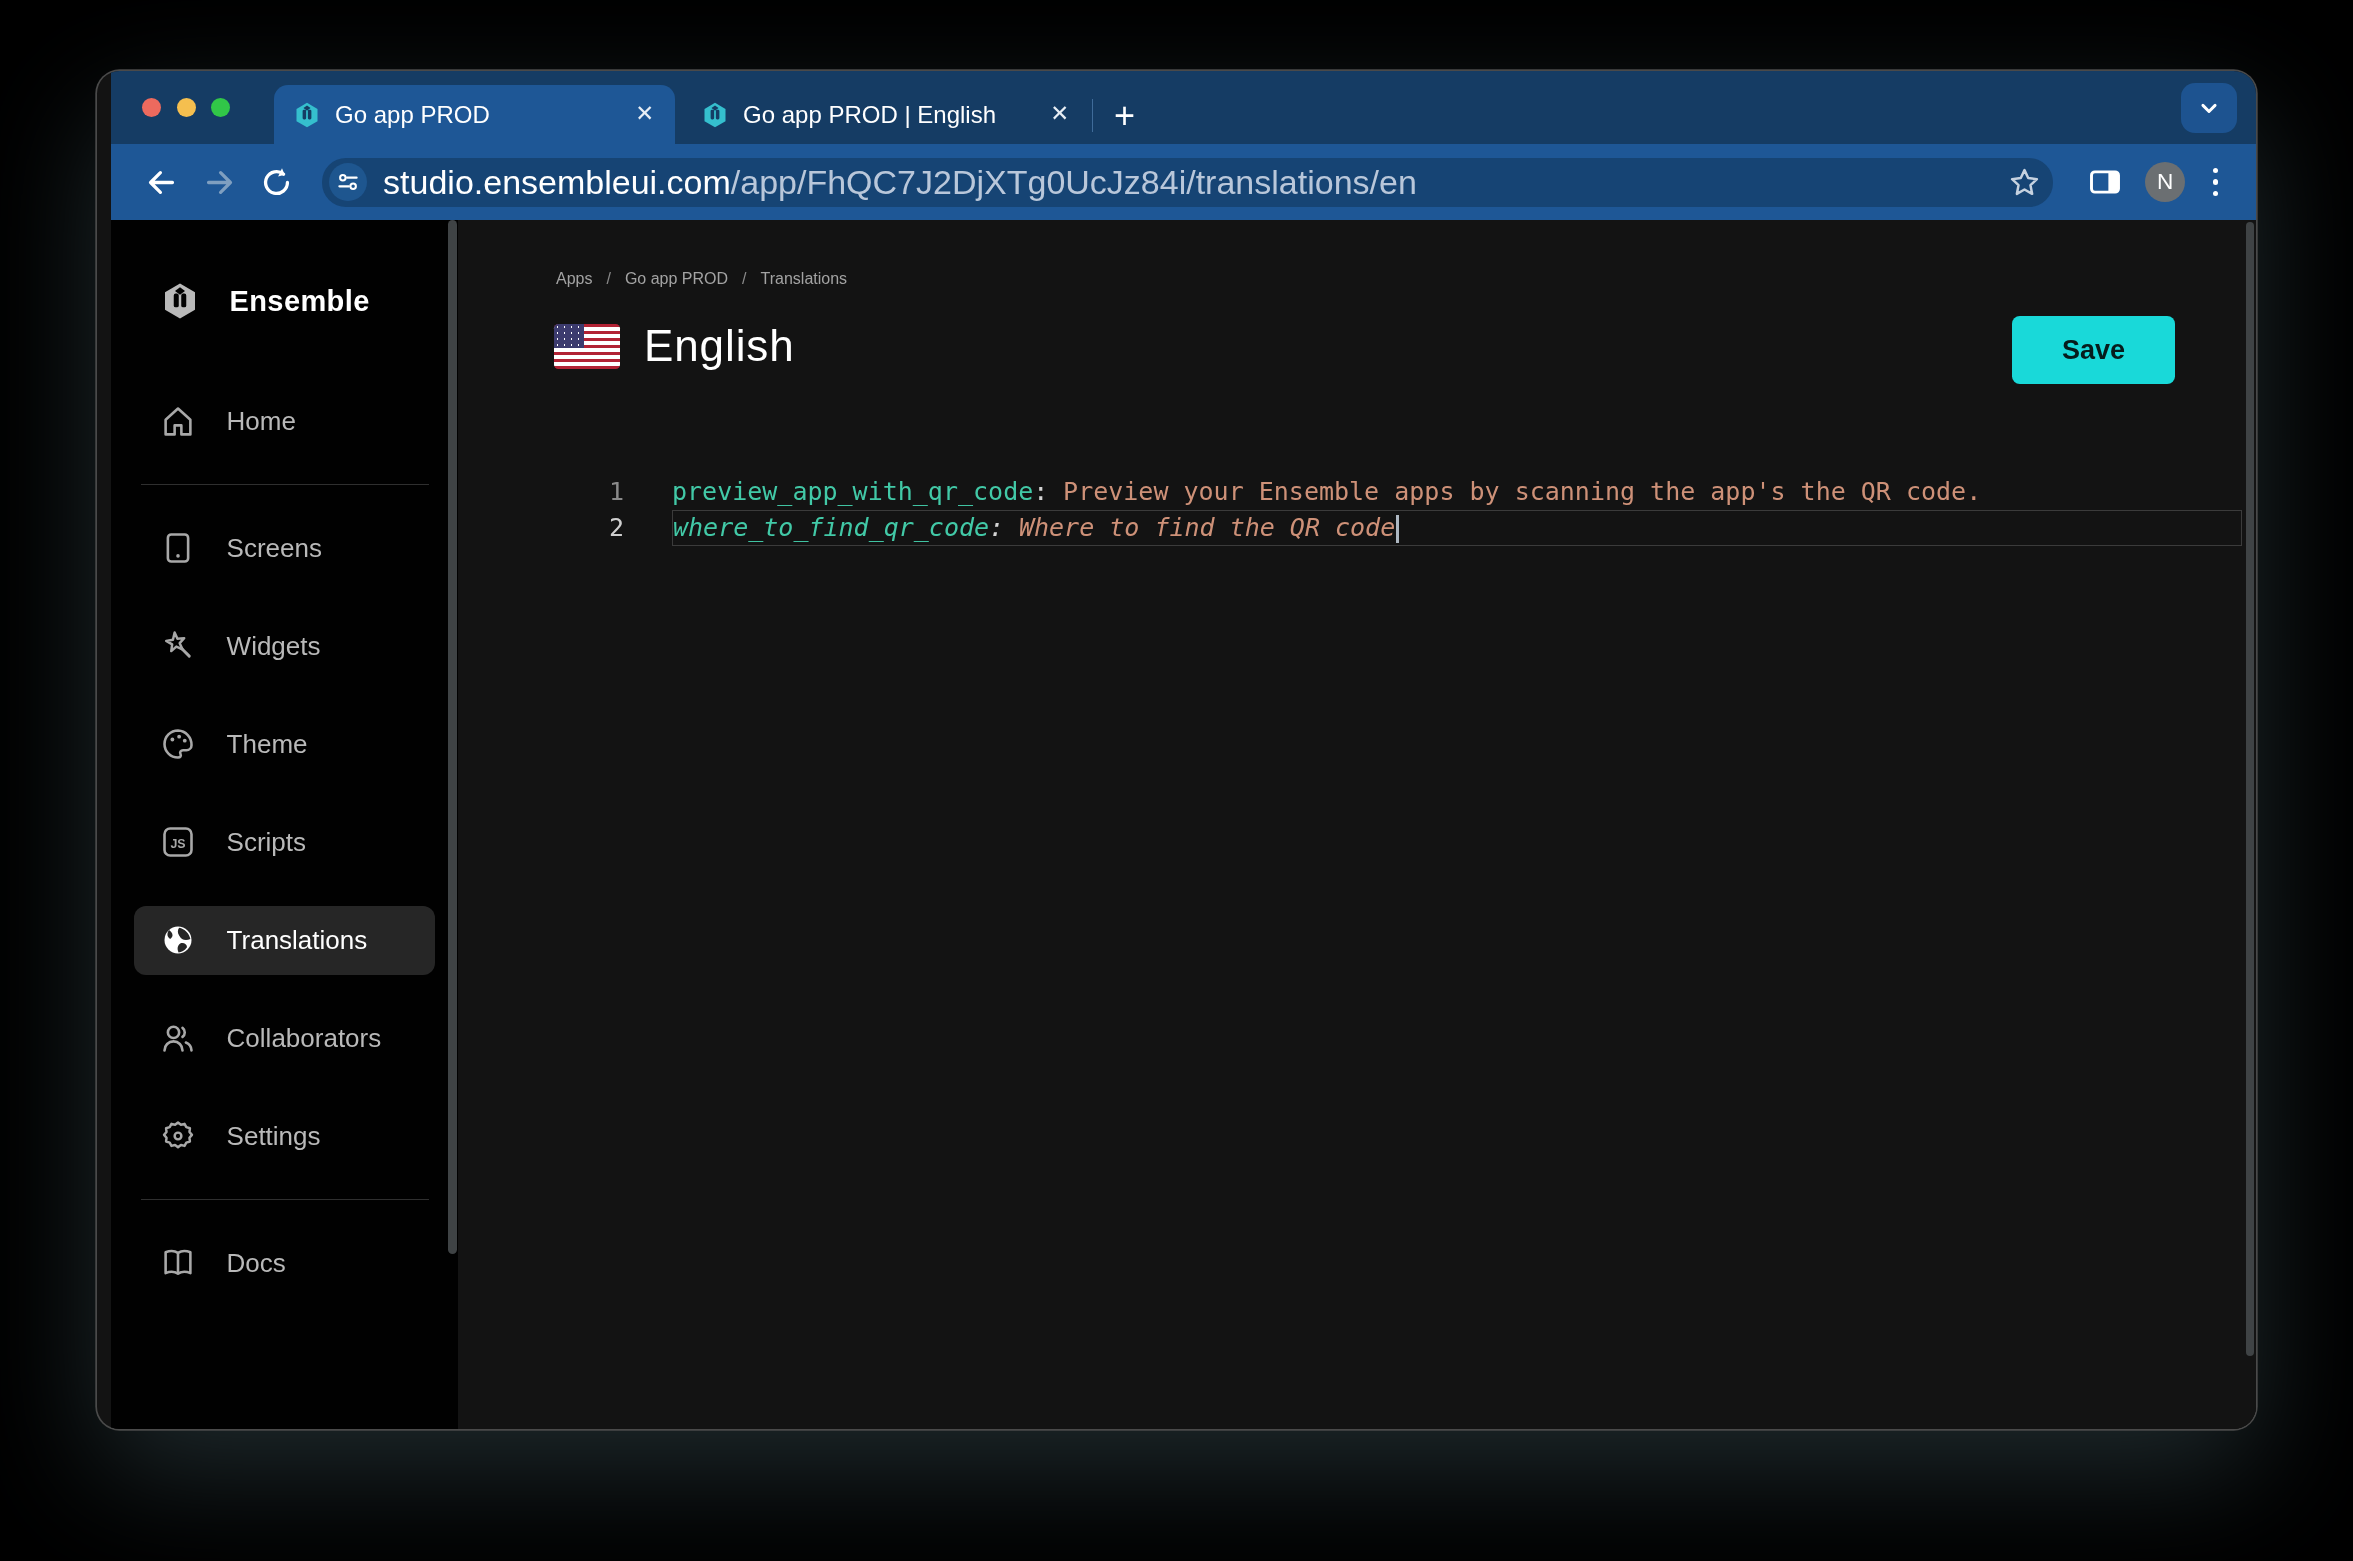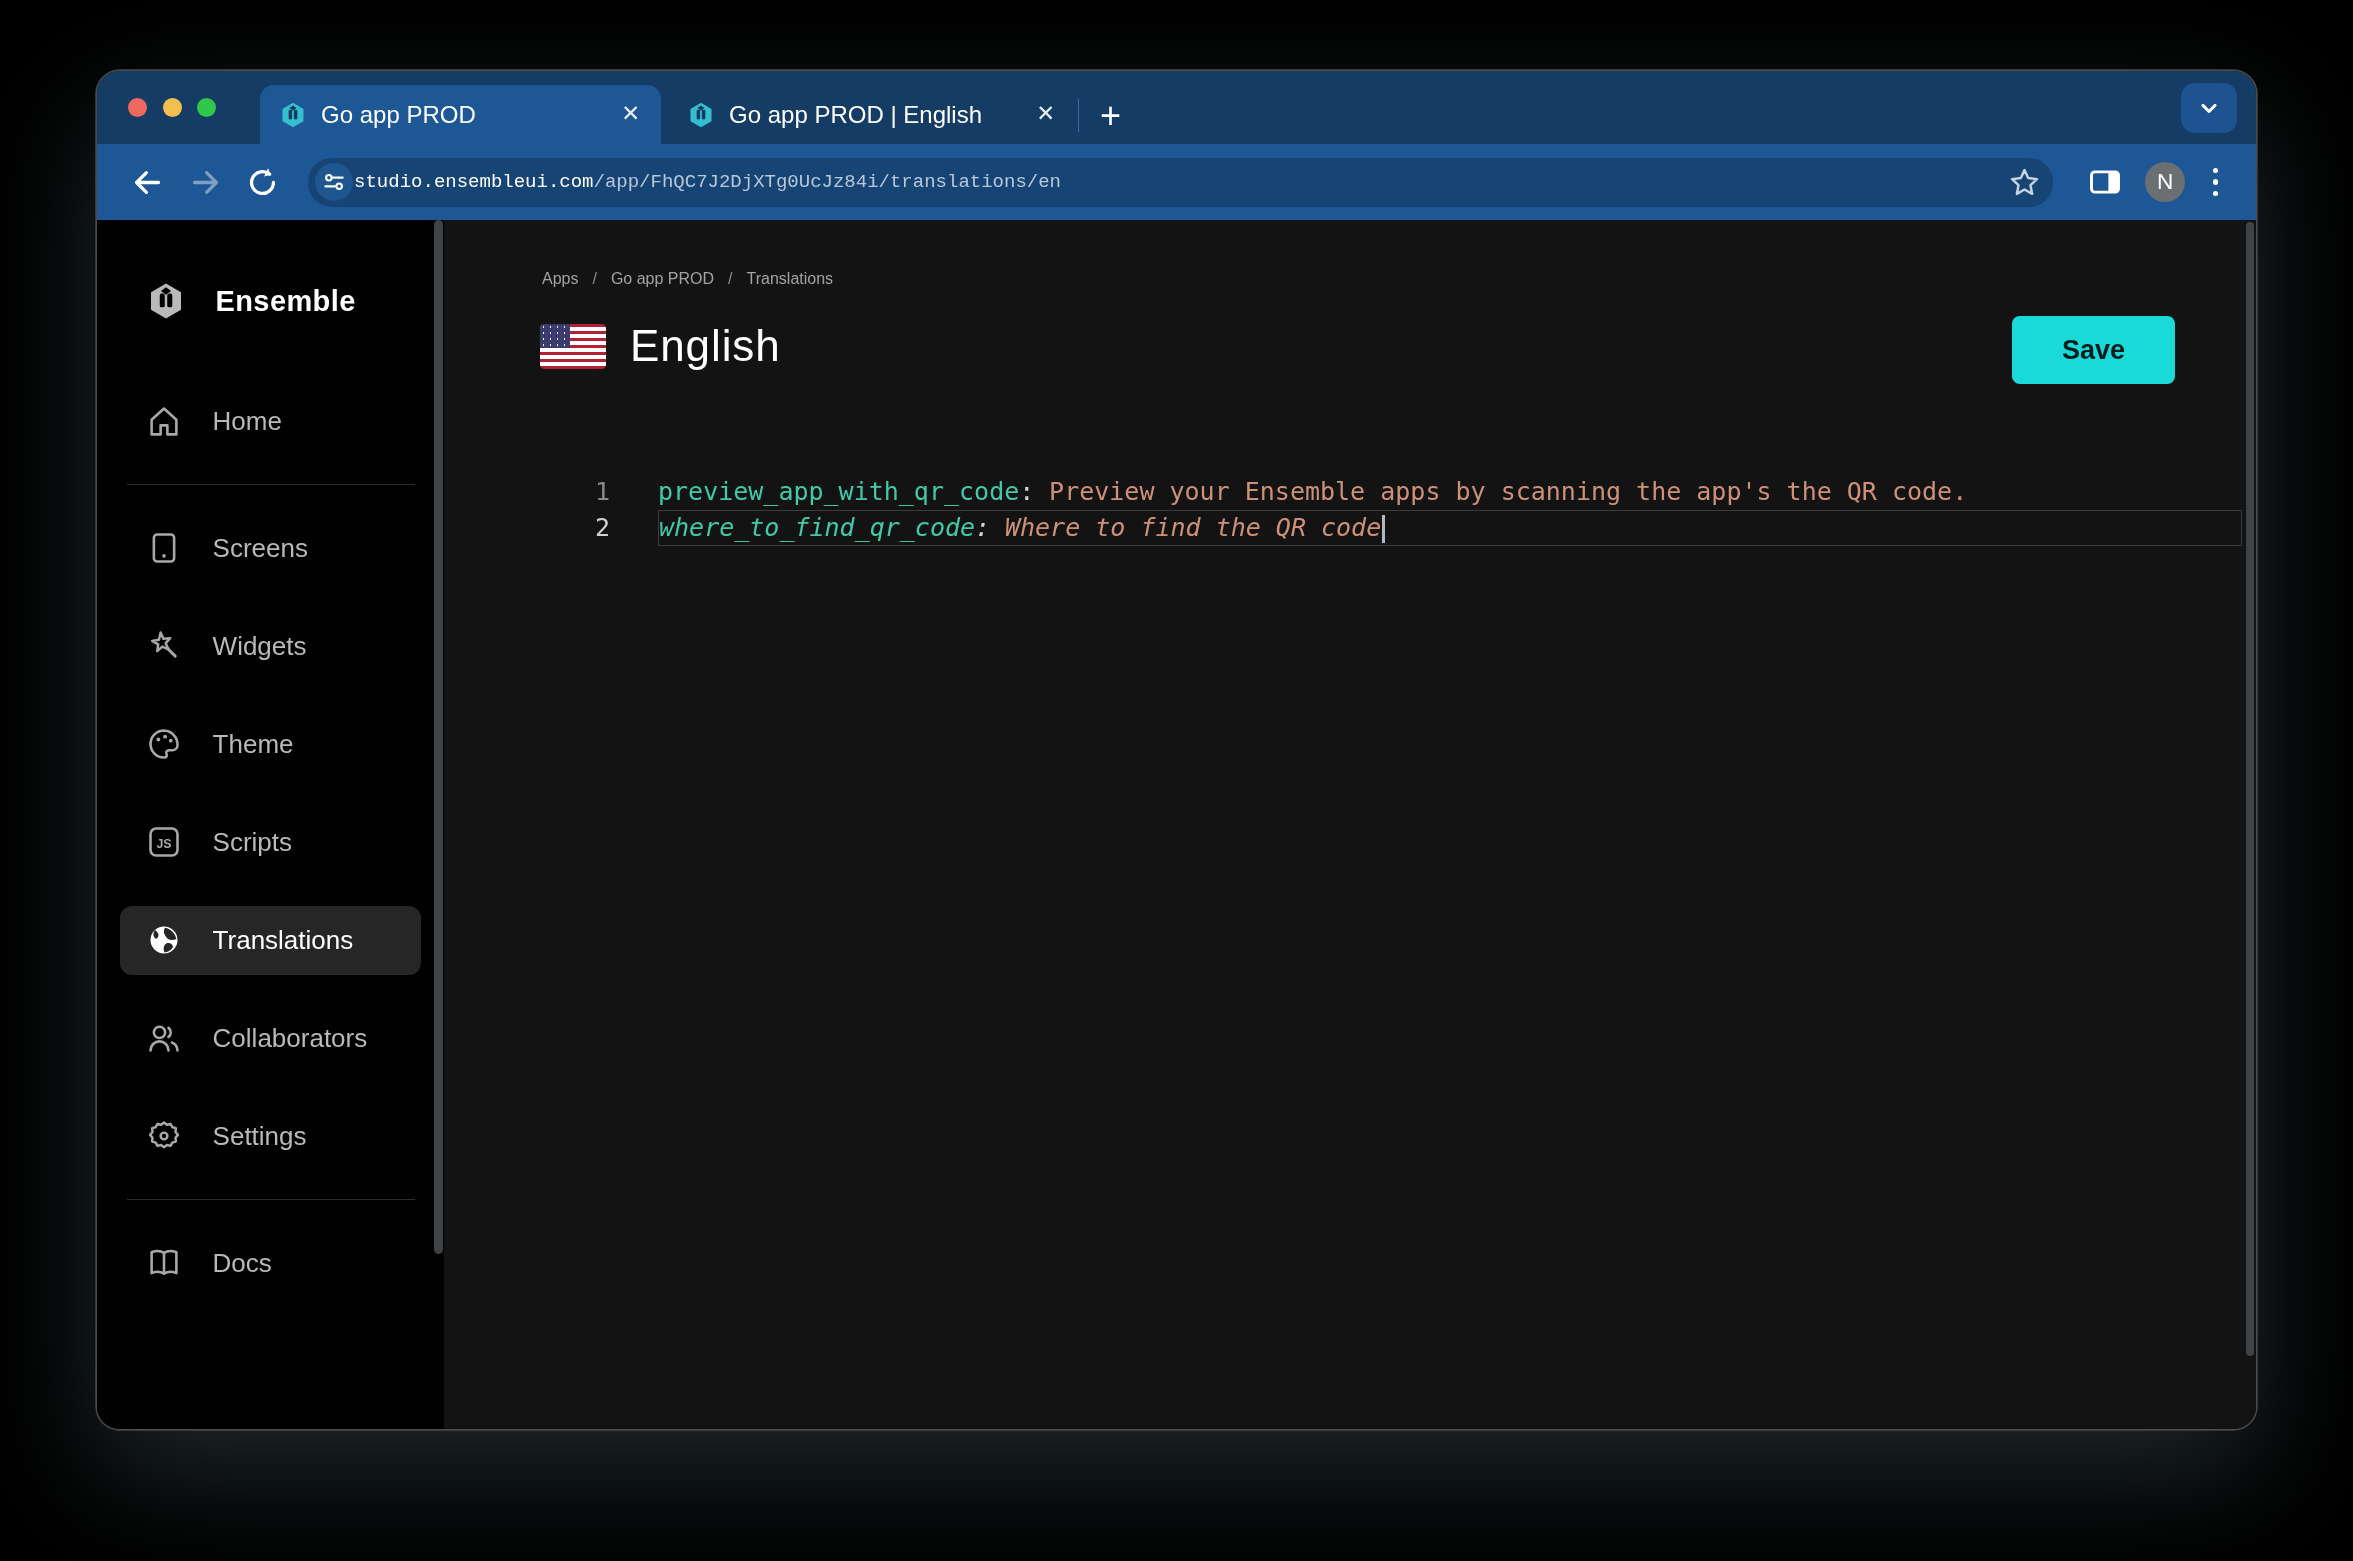--- a/index.html
+++ b/index.html
@@ -4,20 +4,21 @@
 <style>
   * { box-sizing: border-box; margin: 0; padding: 0; }
   html,body { width:2354px; height:1562px; background:#000; overflow:hidden;
               font-family:"Liberation Sans", sans-serif; }
 
   
   .window{
     position:absolute; left:97px; top:71px; width:2159px; height:1358px;
     border-radius:22.6px; overflow:hidden; background:#131313;
     box-shadow:0 0 0 1.7px #4a4a4a, 0 43px 122px rgba(110,150,160,.28);
+    padding-left:14px;
   }
 
   
   .tabstrip{ height:73px; background:#153C64; display:flex; align-items:flex-end; position:relative; }
   .traffic{ position:absolute; left:31px; top:0; height:73px; display:flex; align-items:center; gap:15.6px; }
   .light{ width:19px; height:19px; border-radius:50%; }
   .light.red{ background:#ED6A5E; } .light.yellow{ background:#F5BF4F; } .light.green{ background:#31C748; }
 
   .tab{ height:59px; display:flex; align-items:center; padding:0 17.4px 0 19px; gap:14px;
         border-radius:14px 14px 0 0; color:#fff; }
@@ -32,21 +33,21 @@
 
   .favicon{ width:28px; height:28px; flex:0 0 auto; }
 
   
   .toolbar{ height:76px; background:#1E5796; display:flex; align-items:center; padding:0 26px; gap:8.7px; }
   .navbtn{ width:49px; height:49px; display:flex; align-items:center; justify-content:center; border-radius:50%; }
   .omnibox{ flex:1; height:49px; margin:0 19px 0 12px; background:#164474; border-radius:24px;
             display:flex; align-items:center; padding:0 12px 0 7px; min-width:0; }
   .tune-circle{ width:38px; height:38px; border-radius:50%; background:#1E568F;
                 display:flex; align-items:center; justify-content:center; flex:0 0 auto; }
-  .url{ flex:1; margin-left:1px; font-size:19px; white-space:nowrap; overflow:hidden;font-family:Liberation Mono, monospace; }
+  .url{ flex:1; margin-left:16px; font-size:34px; white-space:nowrap; overflow:hidden; }
   .url .domain{ color:#fff; font-weight:500; }
   .url .path{ color:#b9c7da; font-weight:400; }
   .avatar{ width:40px; height:40px; border-radius:50%; background:#6b6f72; color:#fff;
            display:flex; align-items:center; justify-content:center; font-size:22.6px; font-weight:500; margin:0 7px; }
   .kebab{ display:flex; flex-direction:column; gap:6px; padding:8.7px 12px; }
   .kebab i{ width:5.2px; height:5.2px; border-radius:50%; background:#fff; }
 
   
   .app{ display:flex; height:1209px; background:#131313; position:relative; }
 

